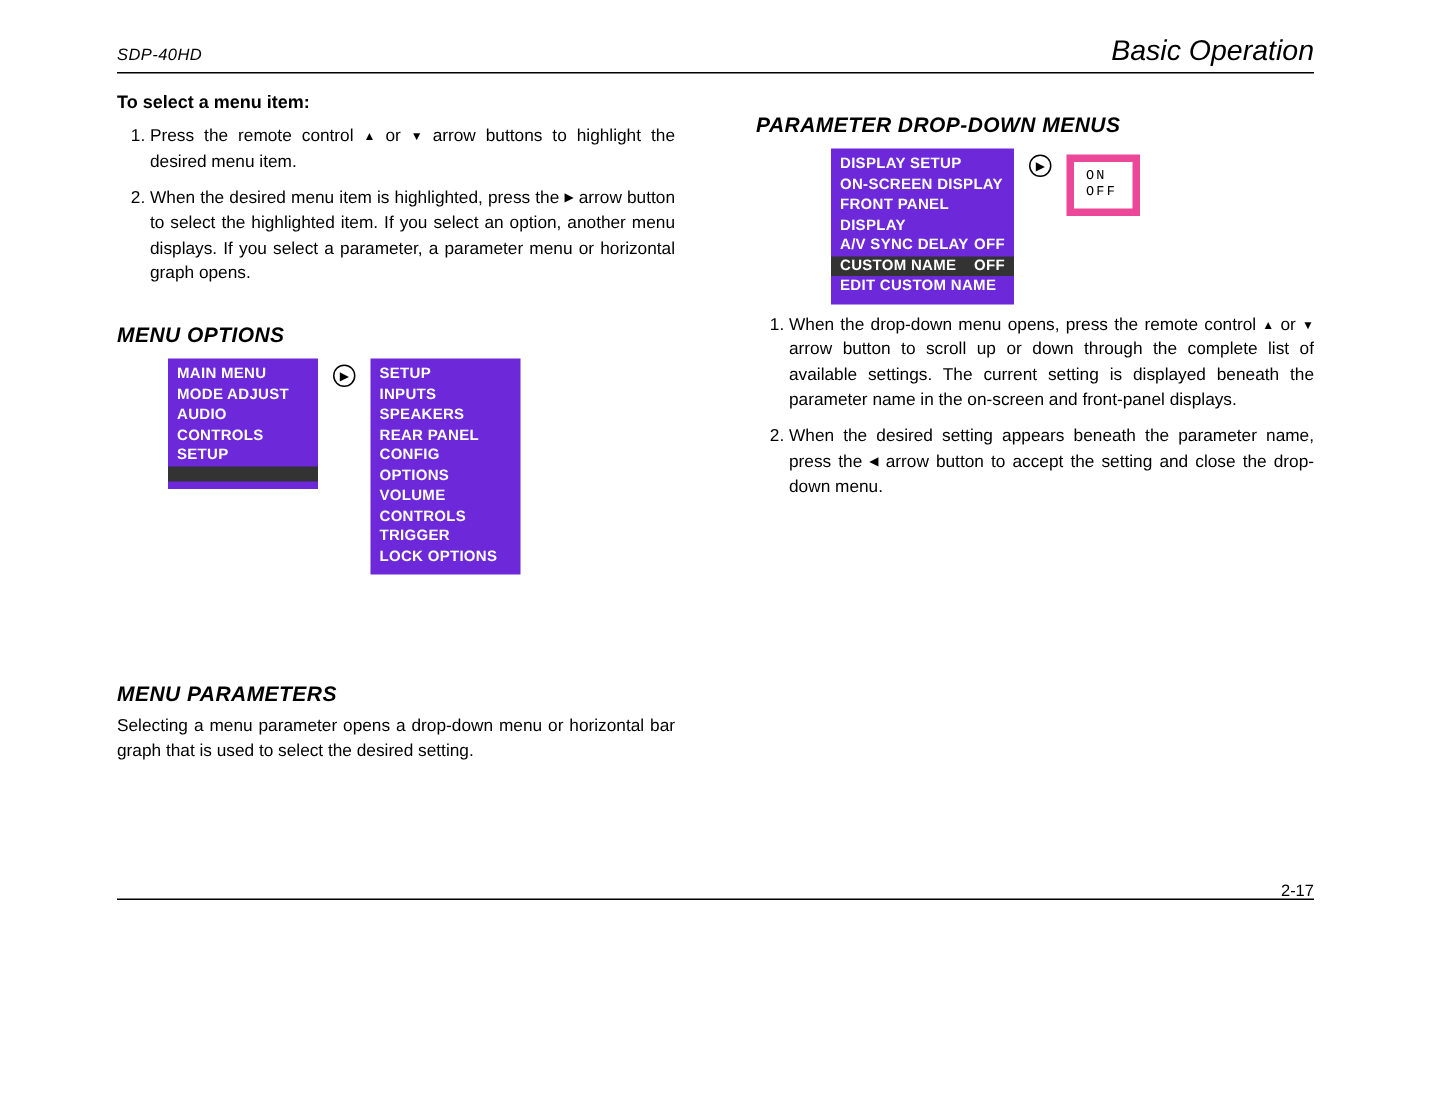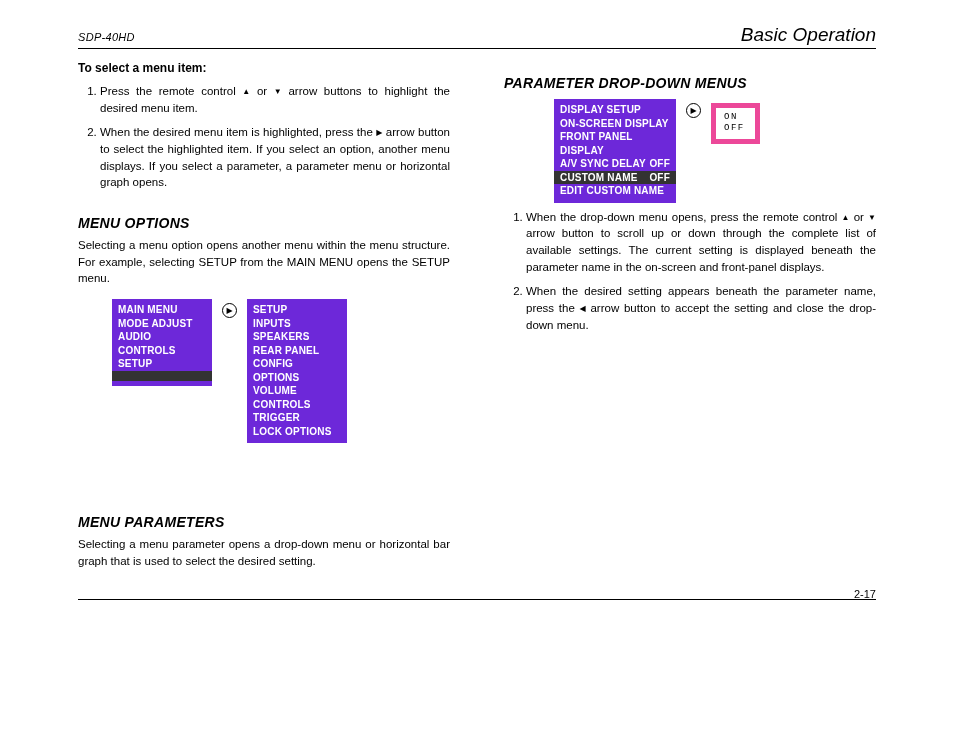--- a/index.html
+++ b/index.html
@@ -145,21 +145,20 @@
       <ol class="steps">
         <li>
           <span>Press the remote control </span><span class="tri glyph">▲</span><span> or </span><span class="tri glyph">▼</span><span> arrow buttons to highlight the desired menu item.</span>
         </li>
         <li>
           <span>When the desired menu item is highlighted, press the </span><span class="tri glyph">▶</span><span> arrow button to select the highlighted item. If you select an option, another menu displays. If you select a parameter, a parameter menu or horizontal graph opens.</span>
         </li>
       </ol>
 
       <div class="section-title">MENU OPTIONS</div>
-      <p class="body">Selecting a menu option opens another menu within the menu structure. For example, selecting SETUP from the MAIN MENU opens the SETUP menu.</p>
 
       <div class="menu-diagram">
         <div class="menu-box small">
           <div>MAIN MENU</div>
           <div>MODE ADJUST</div>
           <div>AUDIO CONTROLS</div>
           <div>SETUP</div>
           <div class="hl"></div>
         </div>
         <div class="arrow-circ">▶</div>

